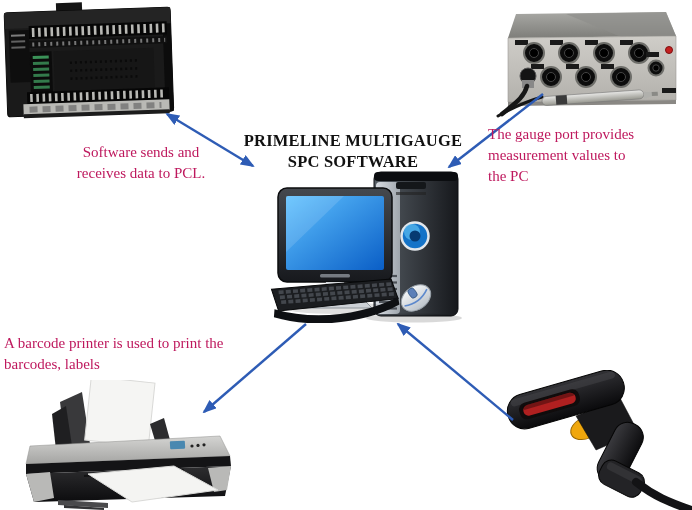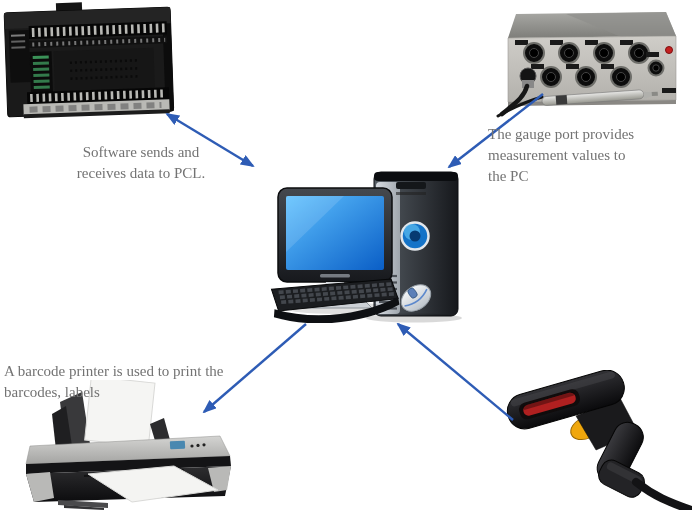--- a/index.html
+++ b/index.html
@@ -14,30 +14,30 @@
     position:relative;width:692px;height:510px;background:#ffffff;overflow:hidden;
     font-family:"Liberation Serif", serif;color:#1f1f1f;
   }
   .canvas *{box-sizing:border-box;}
   .device{position:absolute;}
   .device svg{display:block;width:100%;height:100%;}
   .arrow-layer{position:absolute;left:0;top:0;width:692px;height:510px;pointer-events:none;z-index:5;}
   .arrow-line{stroke:var(--arrow-color);stroke-width:2.4px;fill:none;}
   .arrow-layer marker path{fill:var(--arrow-color);}
   .note{
-    position:absolute;font-size:15px;line-height:21px;white-space:pre-line;z-index:6;color:#737373;
+    position:absolute;font-size:15px;line-height:21px;white-space:pre-line;z-index:6;color:#be185d;
   }
   .title{
     position:absolute;left:233px;top:130px;width:240px;text-align:center;
     font-size:16.5px;line-height:21px;font-weight:bold;white-space:pre-line;color:#111;z-index:6;
     letter-spacing:.2px;
   }
   .note-plc{left:60px;top:142px;width:162px;text-align:center;}
   .note-gauge{left:488px;top:124px;width:205px;}
-  .note-printer{left:4px;top:333px;width:262px;margin-top:28px;}
+  .note-printer{left:4px;top:333px;width:262px;}
   .note-scanner{left:461px;top:311px;width:192px;}
   .plc{left:0px;top:2px;width:180px;height:124px;}
   .gauge{left:496px;top:4px;width:196px;height:118px;}
   .computer{left:264px;top:158px;width:200px;height:165px;}
   .printer{left:24px;top:380px;width:214px;height:130px;}
   .scanner{left:498px;top:370px;width:196px;height:142px;}
 </style>
 </head>
 <body>
 
@@ -286,20 +286,22 @@
       <marker id="ahs" markerUnits="userSpaceOnUse" markerWidth="14" markerHeight="11" refX="2" refY="5.5" orient="auto">
         <path d="M14,0 L0,5.5 L14,11 Z"></path>
       </marker>
     </defs>
     <line class="arrow-line" x1="167" y1="114" x2="253" y2="166" marker-start="url(#ahs)" marker-end="url(#ah)"></line>
     <line class="arrow-line" x1="543" y1="94" x2="449" y2="167" marker-end="url(#ah)"></line>
     <line class="arrow-line" x1="306" y1="324" x2="204" y2="412" marker-end="url(#ah)"></line>
     <line class="arrow-line" x1="513" y1="420" x2="398" y2="324" marker-end="url(#ah)"></line>
   </svg>
 
+  <div class="title">PRIMELINE MULTIGAUGE
+SPC SOFTWARE</div>
   <div class="note note-plc">Software sends and
 receives data to PCL.</div>
   <div class="note note-gauge">The gauge port provides
 measurement values to
 the PC</div>
   <div class="note note-printer">A barcode printer is used to print the
 barcodes, labels</div>
 
 </div>
 

